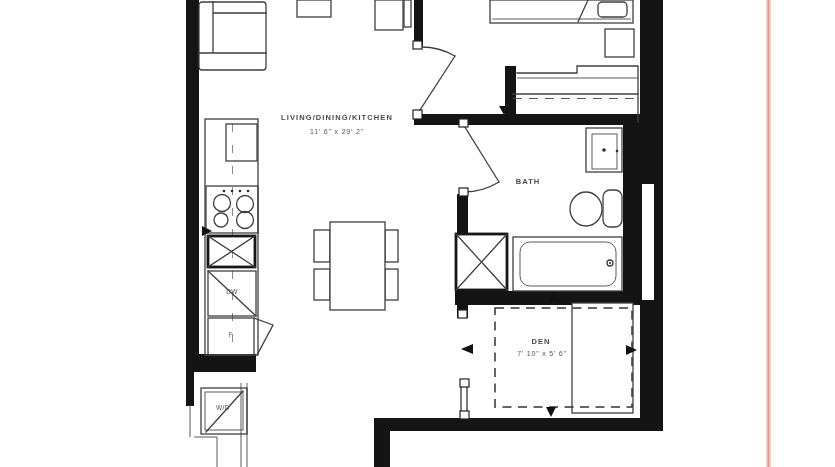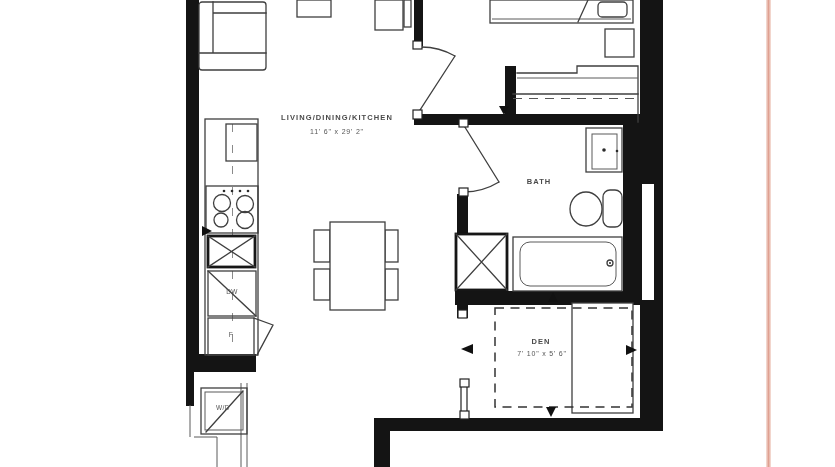--- a/index.html
+++ b/index.html
@@ -154,21 +154,21 @@
       <rect class="hinge" x="413" y="41" width="9" height="8"></rect>
       <rect class="hinge" x="413" y="110" width="9" height="9"></rect>
       <rect class="hinge" x="459" y="119" width="9" height="8"></rect>
       <rect class="hinge" x="459" y="188" width="9" height="8"></rect>
     </g>
   </svg>
 
   <div class="lbl" style="left:337px;top:113px;">LIVING/DINING/KITCHEN</div>
   <div class="lbl lbl-dim" style="left:337px;top:128px;">11' 6" x 29' 2"</div>
 
-  <div class="lbl" style="left:539px;top:177px;">BATH</div>
+  <div class="lbl" style="left:528px;top:177px;">BATH</div>
 
   <div class="lbl" style="left:541px;top:337px;">DEN</div>
   <div class="lbl lbl-dim" style="left:542px;top:350px;">7' 10" x 5' 6"</div>
 
   <div class="lbl lbl-appl" style="left:232px;top:288px;">DW</div>
   <div class="lbl lbl-appl" style="left:231px;top:331px;">F</div>
   <div class="lbl lbl-appl" style="left:223px;top:404px;">W/D</div>
 
   <div class="page-edge-line"></div>
 </div>

